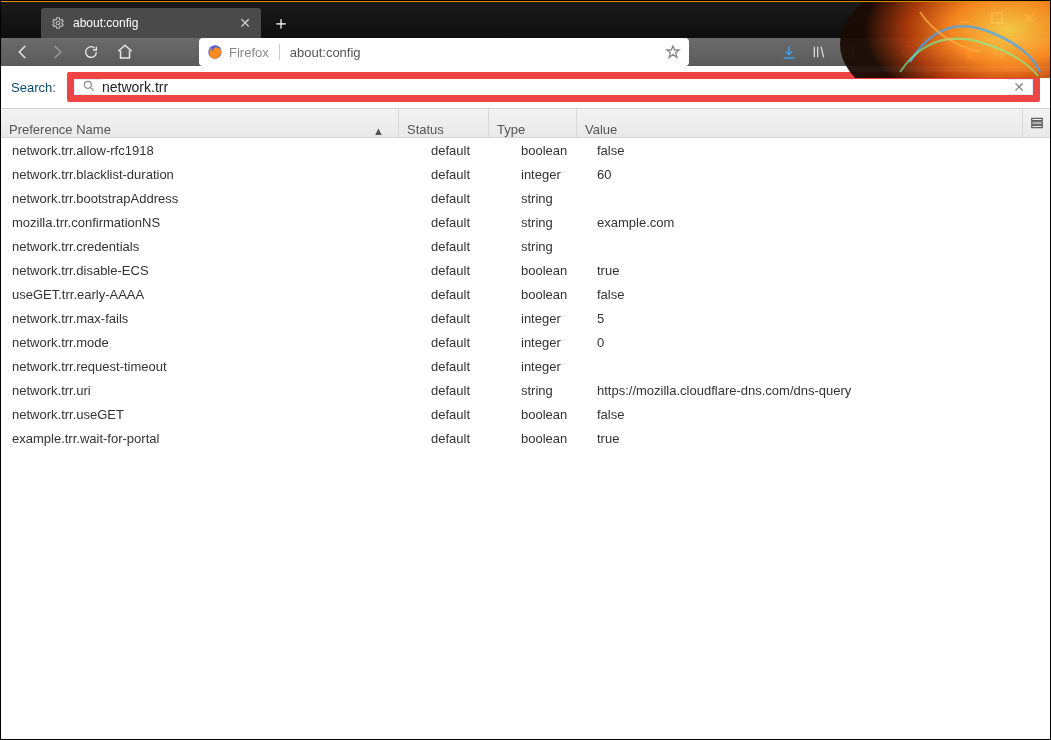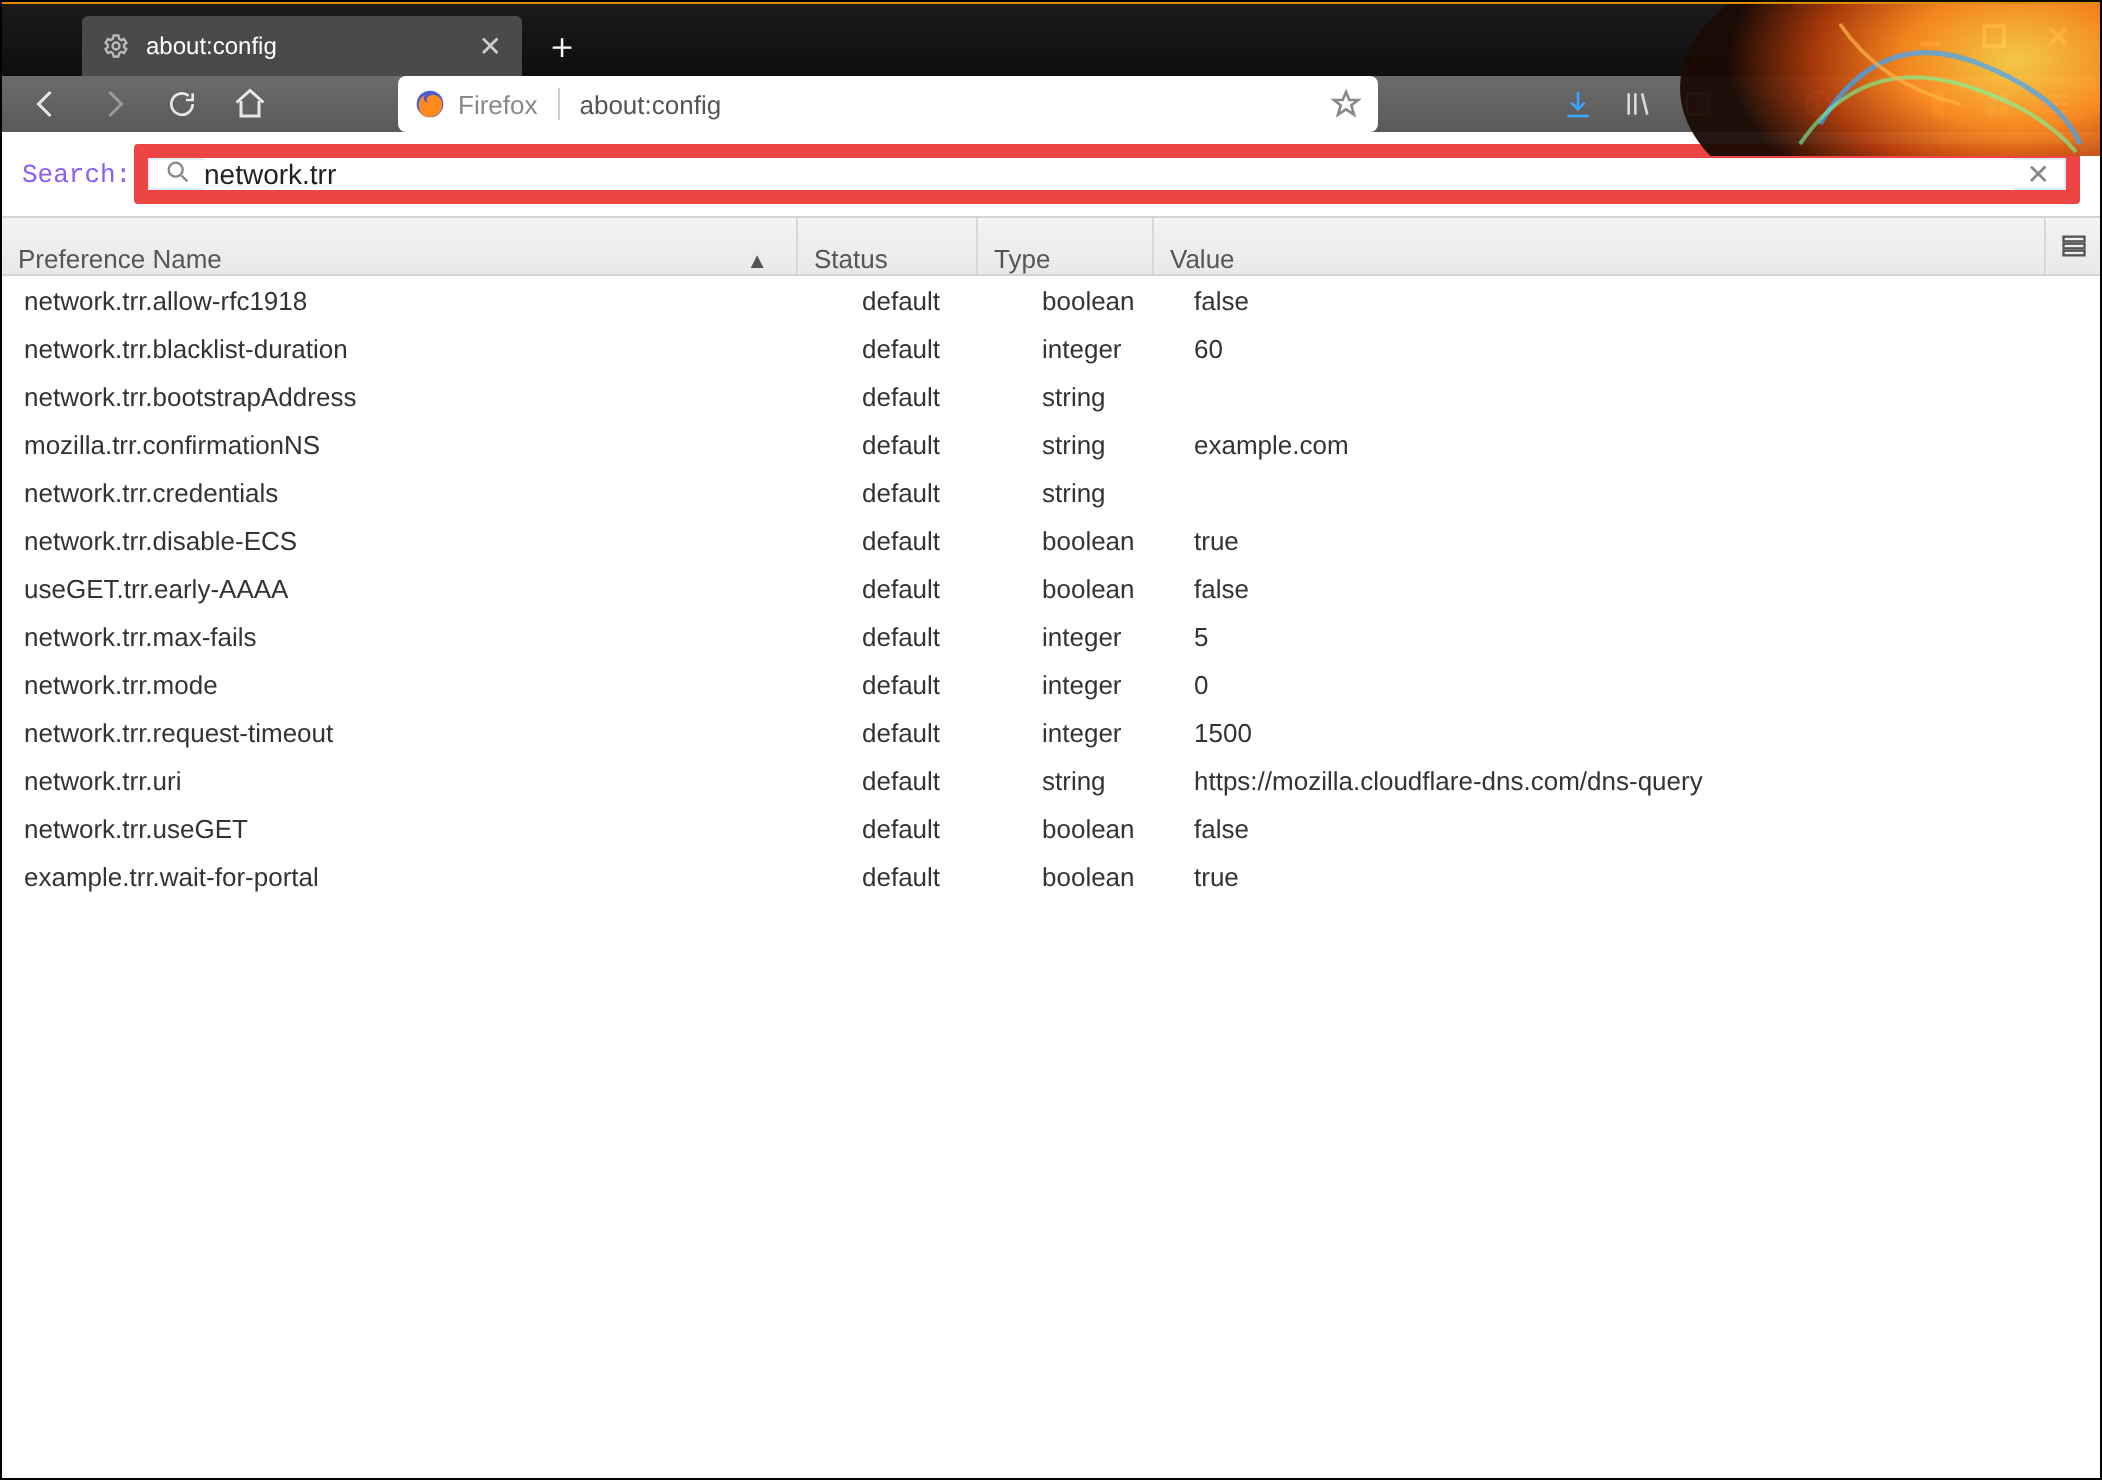--- a/index.html
+++ b/index.html
@@ -116,21 +116,21 @@
     flex: 1; background: #fff;
     display: flex; flex-direction: column;
     overflow: hidden;
   }
   .searchrow {
     height: 42px;
     display: flex; align-items: center;
     padding: 6px 10px 6px 10px;
     gap: 8px;
   }
-  .searchrow .lbl { color: #8b5cf6; font-size: 13px; width: 48px; font-family: Liberation Mono, monospace; }
+  .searchrow .lbl { color: #0c4a6e; font-size: 13px; width: 48px; }
   .searchbox {
     flex: 1; height: 30px;
     border: 7px solid #ef4444;
     border-radius: 2px;
     display: flex; 
     padding: 0 8px;
     gap: 6px;
     box-shadow: 0 0 0 1px rgba(30,144,216,.15) inset;
   }
   .searchbox .mag { color: #888; }
@@ -413,21 +413,20 @@
         <div class="row">
           <span class="c name">network.trr.mode</span>
           <span class="c status">default</span>
           <span class="c type">integer</span>
           <span class="c value">0</span>
         </div>
         <div class="row">
           <span class="c name">network.trr.request-timeout</span>
           <span class="c status">default</span>
           <span class="c type">integer</span>
-          <span class="c value">1500</span>
         </div>
         <div class="row">
           <span class="c name">network.trr.uri</span>
           <span class="c status">default</span>
           <span class="c type">string</span>
           <span class="c value">https://mozilla.cloudflare-dns.com/dns-query</span>
         </div>
         <div class="row">
           <span class="c name">network.trr.useGET</span>
           <span class="c status">default</span>

